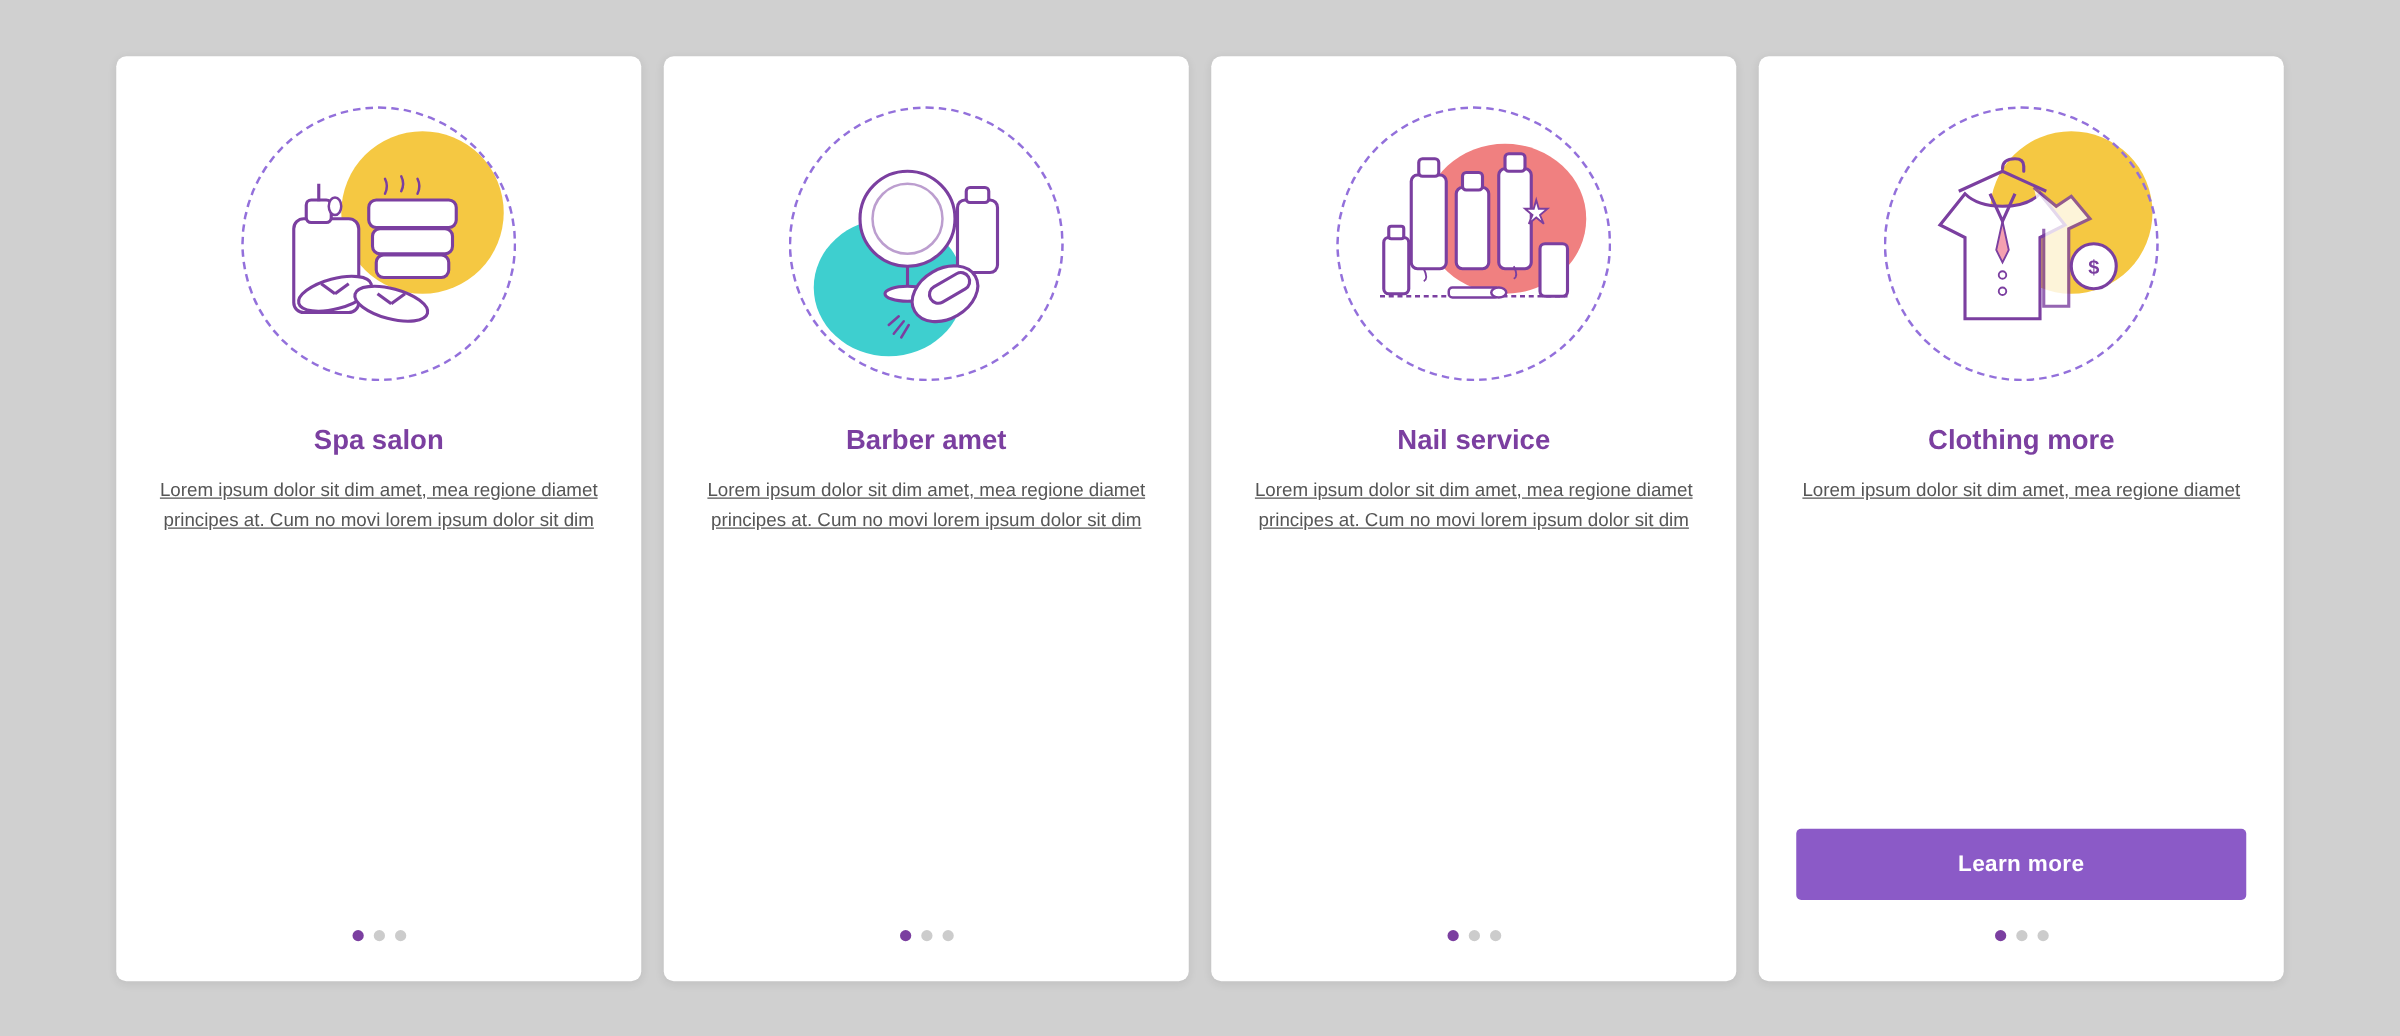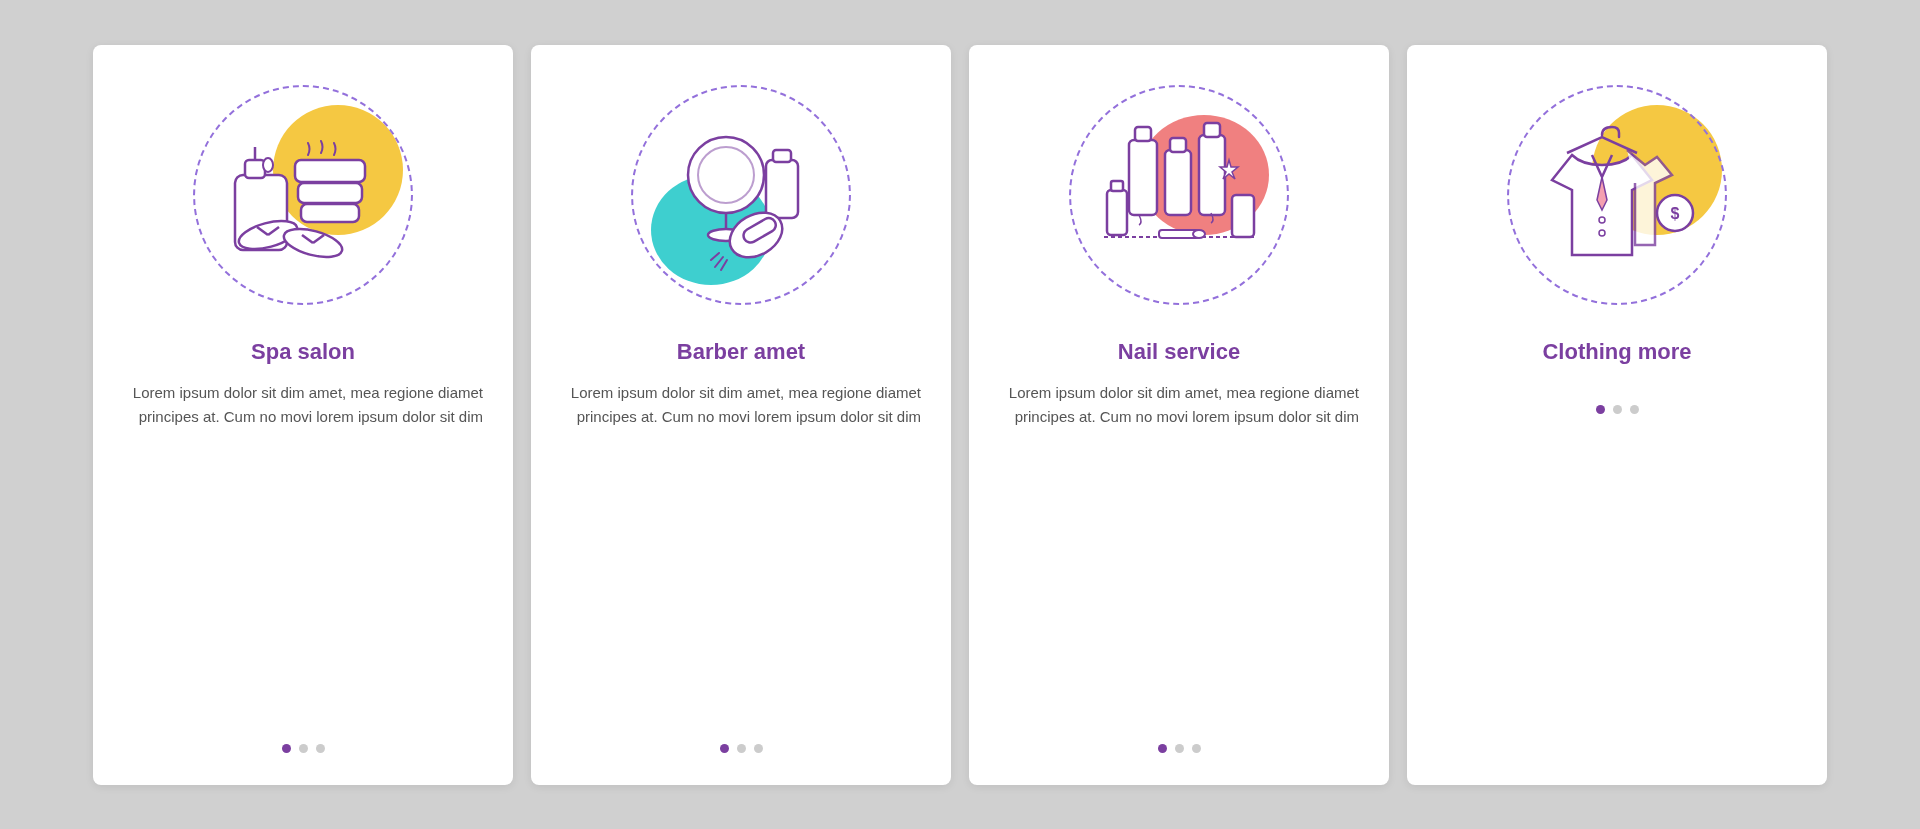--- a/index.html
+++ b/index.html
@@ -90,23 +90,24 @@
       font-size: 22px;
       font-weight: 700;
       color: #7B3FA0;
       margin-bottom: 16px;
       text-align: right;
     }
     .card-text {
       font-size: 15px;
       color: #555;
       line-height: 1.6;
-      text-align: right;
+      text-align: center;
       flex: 1;
       width: 100%;
+      text-decoration: underline;
     }
     .dots-row {
       display: flex;
       gap: 8px;
       margin-top: 24px;
       margin-bottom: 8px;
       align-items: center;
     }
     .dot {
       width: 9px;
@@ -271,20 +272,22 @@
         <path d="M100 45 L118 60 L130 52 L145 70 L128 78 L128 140 L108 140 L108 78" stroke="#7B3FA0" stroke-width="2.5" fill="white" opacity="0.8"></path>
 
         <circle cx="148" cy="108" r="18" stroke="#7B3FA0" stroke-width="2.5" fill="white"></circle>
         <text x="148" y="114" text-anchor="middle" font-size="16" fill="#7B3FA0" font-weight="bold">$</text>
 
         <path d="M75 30 Q75 22 85 22 Q92 22 92 28 L92 32" stroke="#7B3FA0" stroke-width="2.5" fill="none" stroke-linecap="round"></path>
         <path d="M40 48 L75 32 L110 48" stroke="#7B3FA0" stroke-width="2.5" fill="none"></path>
       </svg>
     </div>
     <div class="card-title">Clothing more</div>
+    <div class="card-text">Lorem ipsum dolor sit dim amet, mea regione diamet</div>
+    <button class="learn-more-btn">Learn more</button>
     <div class="dots-row">
       <div class="dot active"></div>
       <div class="dot"></div>
       <div class="dot"></div>
     </div>
   </div>
 
 </div>
 
 </body></html>

